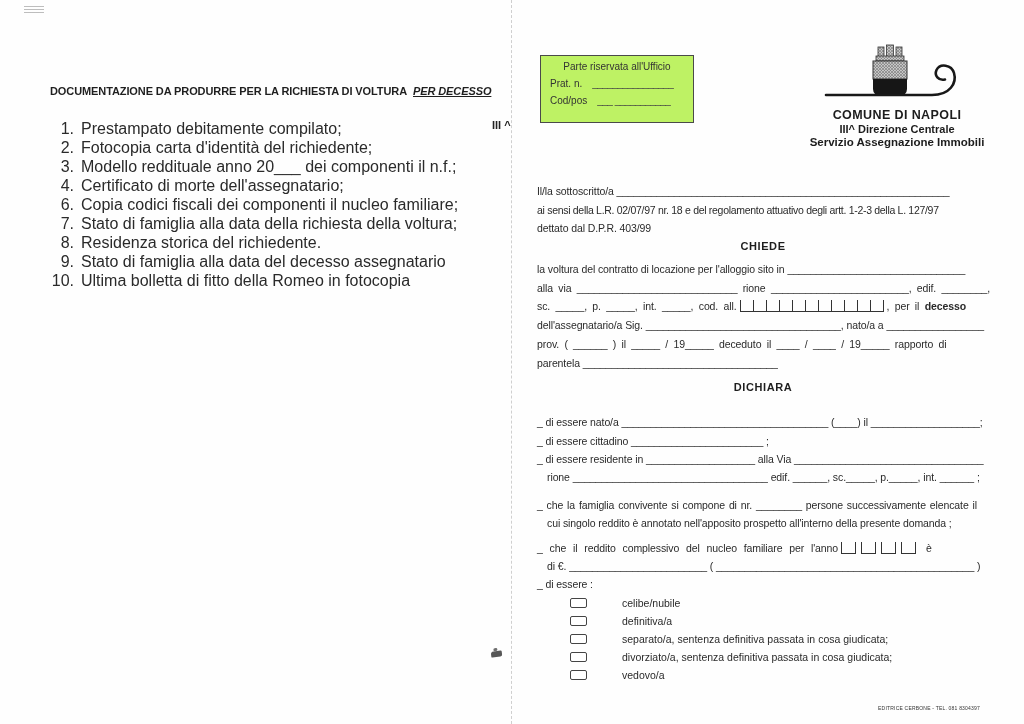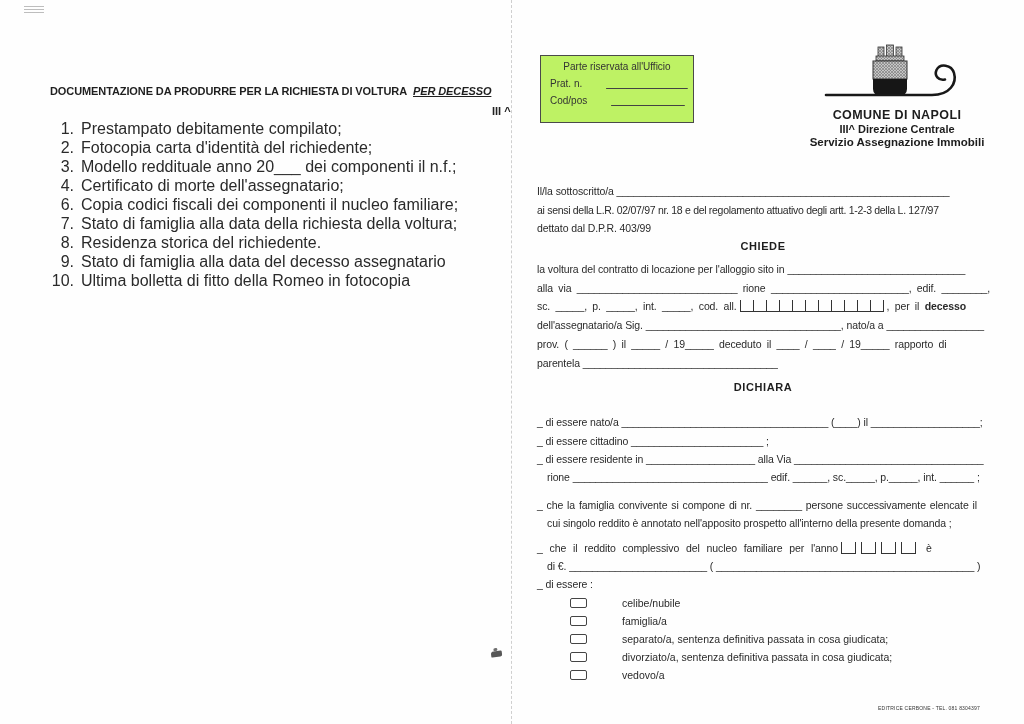--- a/index.html
+++ b/index.html
@@ -1,42 +1,42 @@
 <!DOCTYPE html>
 <html><head>
 <meta charset="utf-8">
 <style>
   html,body{margin:0;padding:0;background:#e8e8e8;}
   .page{position:relative;width:1024px;height:724px;background:#fefefe;overflow:hidden;
         font-family:"Liberation Sans",sans-serif;color:#2b2b2b;}
   
   .fold{position:absolute;left:511px;top:0;width:0;height:724px;
         border-left:1px dashed #aaa;opacity:.55;}
-  .fold-marker{position:absolute;left:492px;top:105px;font-size:11px;font-weight:bold;color:#222;}
+  .fold-marker{position:absolute;left:492px;top:119px;font-size:11px;font-weight:bold;color:#222;}
   
   .artifact-tl{position:absolute;left:24px;top:6px;width:20px;height:7px;opacity:.55;
         background:repeating-linear-gradient(#888 0 1px,transparent 1px 3px);}
   .artifact-smudge{position:absolute;left:491px;top:651px;width:11px;height:6px;background:#3a3a3a;
         border-radius:3px 1px 2px 1px;transform:rotate(-8deg);opacity:.85;}
   .artifact-smudge:after{content:"";position:absolute;left:3px;top:-3px;width:4px;height:3px;background:#555;border-radius:2px;}
 
   
   .left-col{position:absolute;left:50px;top:85px;width:445px;}
   .doc-title{font-size:11px;font-weight:bold;white-space:nowrap;letter-spacing:-0.1px;color:#1f1f1f;}
   .doc-title .em{font-style:italic;text-decoration:underline;margin-left:6px;}
   .doc-list{margin-top:22px;font-size:16px;color:#2a2a2a;}
   .doc-list .li{line-height:19px;white-space:nowrap;}
   .doc-list .num{display:inline-block;width:24px;text-align:right;margin-right:7px;}
 
   
   .office-box{position:absolute;left:540px;top:55px;width:152px;height:66px;
         border:1.3px solid #4a4a4a;background:#bef264;font-size:10px;color:#333;}
   .office-box .ob-title{text-align:center;margin-top:5px;font-size:10px;}
   .office-box .ob-row{margin:6px 0 0 9px;white-space:nowrap;}
-  .office-box .ob-blank{margin-left:24px;letter-spacing:-0.5px;color:#444;text-decoration:underline;}
+  .office-box .ob-blank{margin-left:10px;letter-spacing:-0.5px;color:#444;}
 
   
   .crest{position:absolute;left:822px;top:44px;width:150px;height:66px;}
   .org-header{position:absolute;left:767px;top:108px;width:260px;text-align:center;color:#1c1c1c;}
   .org-name{font-size:12.5px;font-weight:bold;letter-spacing:.4px;}
   .org-dept{font-size:11px;font-weight:bold;margin-top:1px;}
   .org-service{font-size:11.5px;font-weight:bold;margin-top:1px;}
 
   
   .form-col{position:absolute;left:537px;top:185px;width:452px;font-size:10.5px;color:#2a2a2a;}
@@ -153,21 +153,21 @@
     <div class="ln ind" style="top:286px">rione __________________________________ edif. ______, sc._____, p._____, int. ______ ;</div>
     <div class="para" style="top:304px">_ che la famiglia convivente si compone di nr. ________ persone successivamente elencate il cui singolo reddito è annotato nell'apposito prospetto all'interno della presente domanda ;</div>
     <div class="ln ws4" style="top:357px">
       <span>_ che  il  reddito  complessivo  del  nucleo  familiare  per  l'anno</span><span class="cells spaced"><span class="cell"></span><span class="cell"></span><span class="cell"></span><span class="cell"></span></span> <span>è</span>
     </div>
     <div class="ln ind" style="top:375px">di  €. ________________________  ( _____________________________________________ )</div>
     <div class="ln" style="top:393px">_ di essere :</div>
 
     <div class="options" style="top:412px">
       <div class="opt-row"><span class="cbx"></span><span>celibe/nubile</span></div>
-      <div class="opt-row"><span class="cbx"></span><span>famiglia/a</span></div>
+      <div class="opt-row"><span class="cbx"></span><span>definitiva/a</span></div>
       <div class="opt-row"><span class="cbx"></span><span>separato/a,  sentenza definitiva  passata in cosa giudicata;</span></div>
       <div class="opt-row"><span class="cbx"></span><span>divorziato/a, sentenza definitiva passata in cosa giudicata;</span></div>
       <div class="opt-row"><span class="cbx"></span><span>vedovo/a</span></div>
     </div>
   </div>
 
   <div class="print-credit">EDITRICE CERBONE - TEL. 081 8304397</div>
 
 </div>
 

